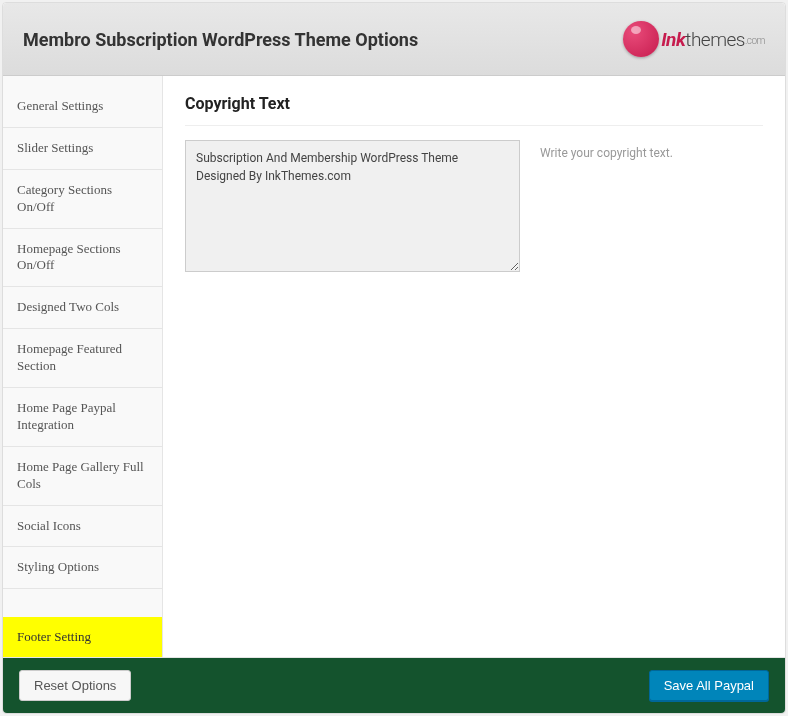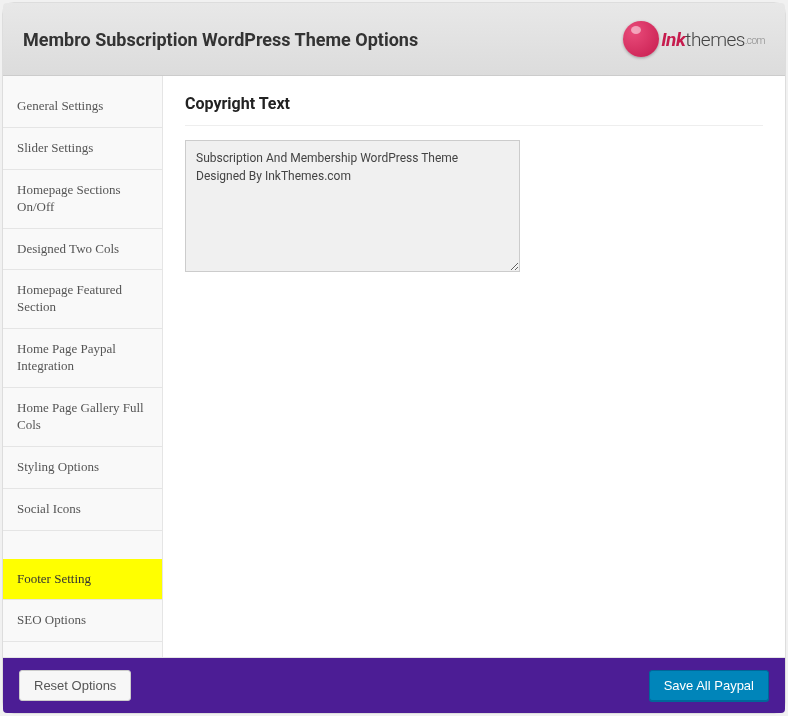--- a/index.html
+++ b/index.html
@@ -6,21 +6,21 @@
     body {
       font-family: -apple-system, BlinkMacSystemFont, "Segoe UI", Roboto, Arial, sans-serif;
       background: #f1f1f1;
       width: 788px;
       height: 716px;
       overflow: hidden;
     }
     .panel {
       background: #fff;
       border: 1px solid #ddd;
-      border-radius: 12px;
+      border-radius: 4px;
       margin: 2px;
       height: 712px;
       display: flex;
       flex-direction: column;
     }
     .header {
       background: linear-gradient(to bottom, #e8e8e8, #dcdcdc);
       border-bottom: 1px solid #ccc;
       padding: 18px 20px;
       display: flex;
@@ -123,21 +123,21 @@
       font-size: 12px;
       color: #999;
       padding-top: 6px;
     }
     .footer {
       border-top: 1px solid #e5e5e5;
       padding: 12px 16px;
       display: flex;
       justify-content: space-between;
       align-items: center;
-      background: #4c1d95;
+      background: #14532d;
       border-radius: 0 0 4px 4px;
     }
     .btn {
       padding: 7px 14px;
       font-size: 13px;
       border-radius: 3px;
       cursor: pointer;
       border: 1px solid;
     }
     .btn-secondary {
@@ -160,34 +160,36 @@
     <div class="header-title">Membro Subscription WordPress Theme Options</div>
     <div class="logo">
       <div class="logo-circle"></div>
       <span class="logo-text"><span class="ink">Ink</span><span>themes</span><span class="dotcom">.com</span></span>
     </div>
   </div>
   <div class="body">
     <div class="sidebar">
       <div class="sidebar-item"><span>General Settings</span></div>
       <div class="sidebar-item"><span>Slider Settings</span></div>
+      <div class="sidebar-item"><span>Category Sections On/Off</span></div>
       <div class="sidebar-item"><span>Homepage Sections On/Off</span></div>
       <div class="sidebar-item"><span>Designed Two Cols</span></div>
       <div class="sidebar-item"><span>Homepage Featured Section</span></div>
       <div class="sidebar-item"><span>Home Page Paypal Integration</span></div>
       <div class="sidebar-item"><span>Home Page Gallery Full Cols</span></div>
+      <div class="sidebar-item"><span>Social Icons</span></div>
       <div class="sidebar-item"><span>Styling Options</span></div>
-      <div class="sidebar-item"><span>Social Icons</span></div>
       <div class="sidebar-item active"><span>Footer Setting</span></div>
       <div class="sidebar-item"><span>SEO Options</span></div>
     </div>
     <div class="content">
       <div class="section-title">Copyright Text</div>
       <div class="field-row">
         <textarea class="textarea-field" style="">Subscription And Membership WordPress Theme Designed By InkThemes.com</textarea>
+        <div class="field-help">Write your copyright text.</div>
       </div>
     </div>
   </div>
   <div class="footer">
     <button class="btn btn-secondary">Reset Options</button>
     <button class="btn btn-primary">Save All Paypal</button>
   </div>
 </div>
 
 </body></html>

